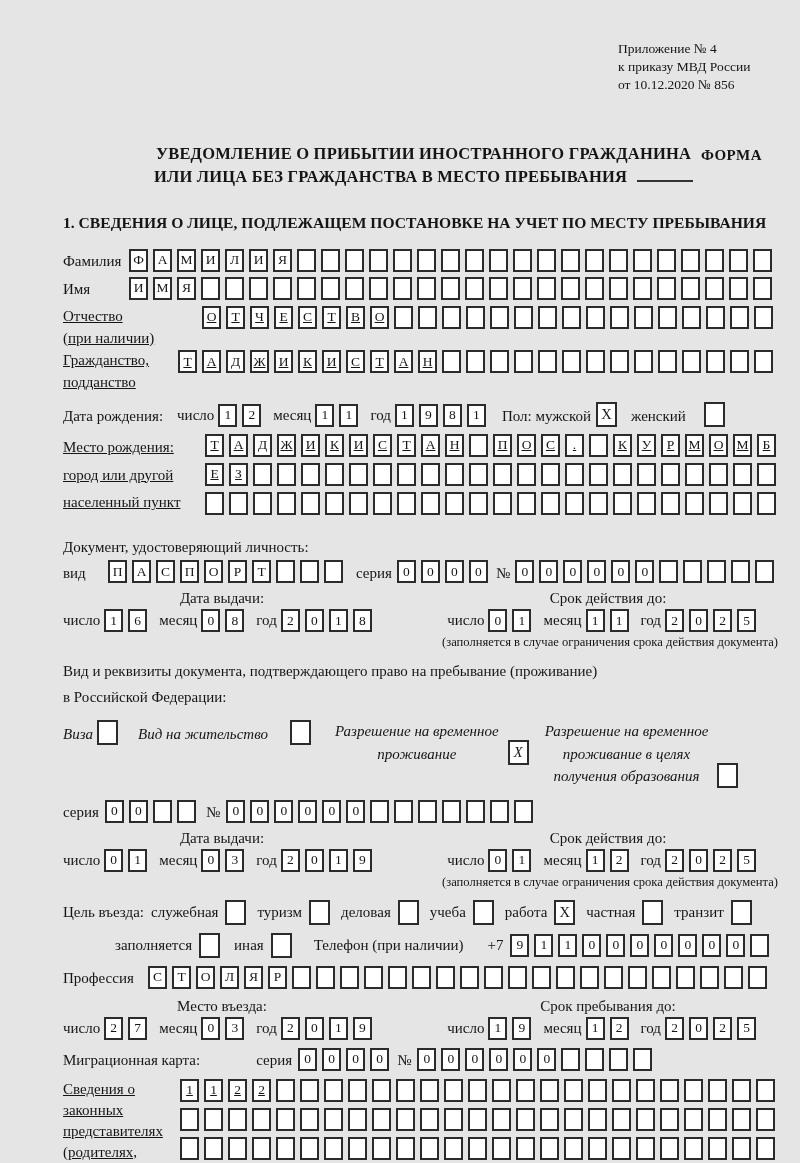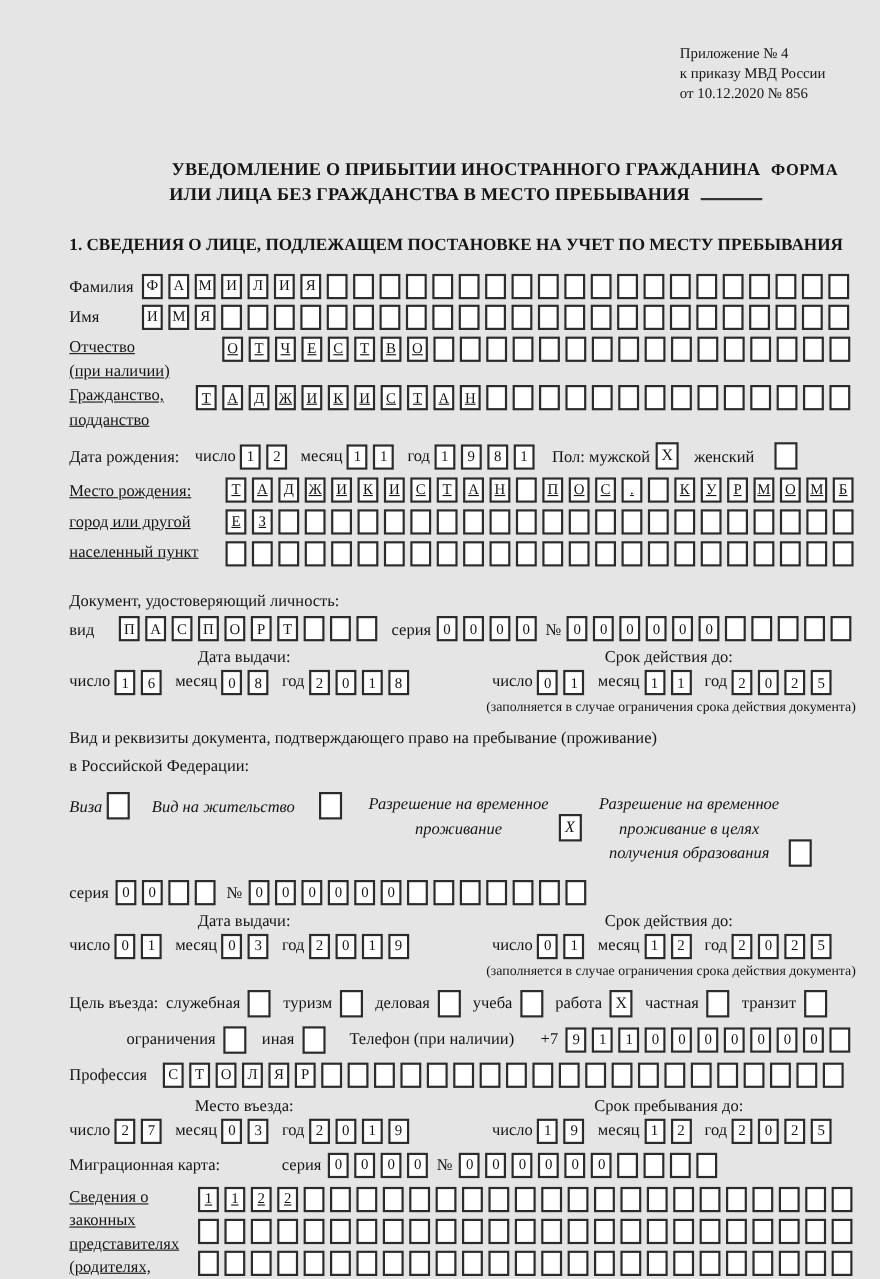--- a/index.html
+++ b/index.html
@@ -536,21 +536,21 @@
     <span class="box"></span>
     <span class="plabel">работа</span>
     <span class="box">X</span>
     <span class="plabel">частная</span>
     <span class="box"></span>
     <span class="plabel">транзит</span>
     <span class="box" style="margin-right:0"></span>
   </div>
 
   <div class="purpose-row mt8" style="padding-left:52px">
-    <span class="plabel">ограничения</span>
+    <span class="plabel">заполняется</span>
     <span class="box" style="margin-right:14px"></span>
     <span class="plabel">иная</span>
     <span class="box" style="margin-right:22px"></span>
     <span class="plabel" style="margin-right:24px">Телефон (при наличии)</span>
     <span class="plabel">+7</span>
     <span class="cells">
         <span class="cell">9</span>
         <span class="cell">1</span>
         <span class="cell">1</span>
         <span class="cell">0</span>

